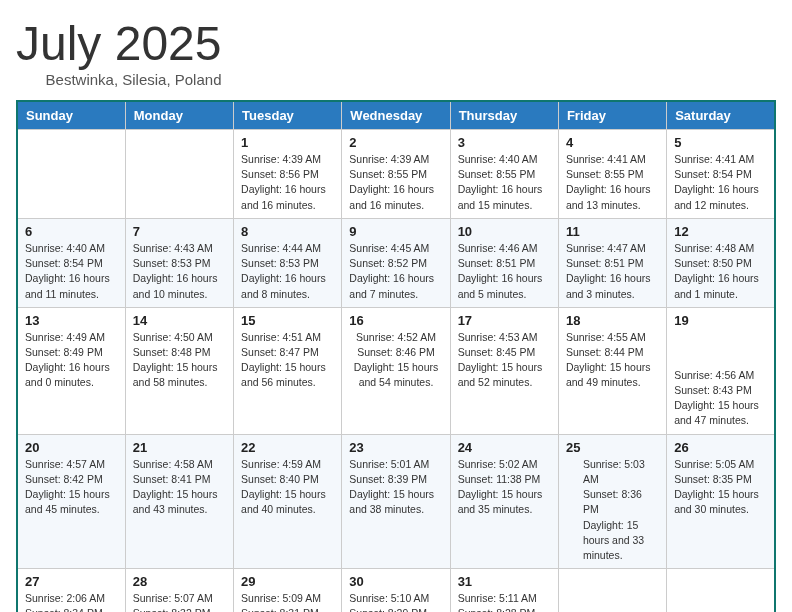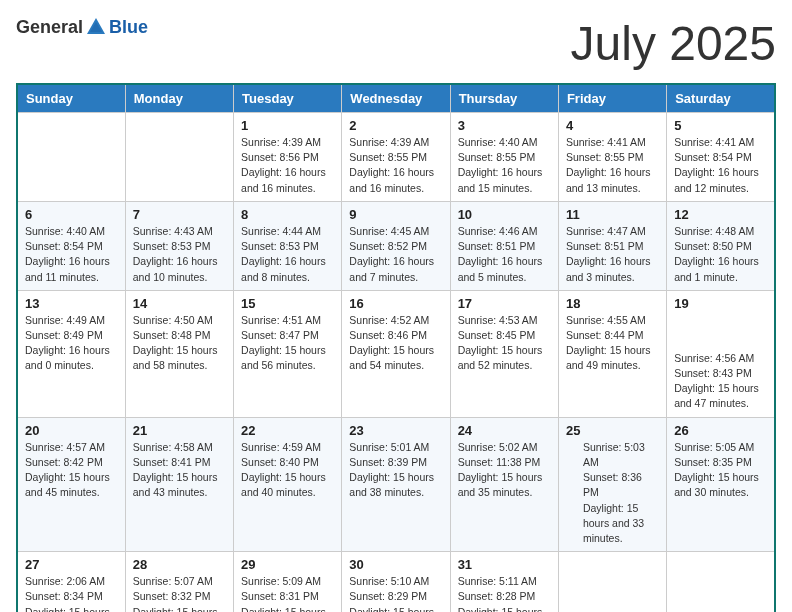--- a/index.html
+++ b/index.html
@@ -85,30 +85,23 @@
       background: #f9f9f9;
     }
     tr:nth-child(odd) td { background-color: #ffffff; }
     tr:nth-child(even) td { background-color: #f4f8fc; }
     .header-row th { background-color: #2a7abf !important; }
   </style>
 </head>
 <body>
 
 <div class="header">
-  <div class="logo">
-    <span class="logo-text-general">General</span>
-    <svg class="logo-icon" viewBox="0 0 22 22">
-      <polygon points="11,2 20,18 2,18" fill="#2a7abf"></polygon>
-      <polygon points="11,6 17,16 5,16" fill="#1a5fa8" opacity="0.5"></polygon>
-    </svg>
-    <span class="logo-text-blue">Blue</span>
-  </div>
   <div class="title-block">
     <div class="month-title">July 2025</div>
+    <div class="location-title">Bestwinka, Silesia, Poland</div>
   </div>
 </div>
 
 <table class="calendar">
   <thead>
     <tr class="header-row">
     <th>Sunday</th>
         <th>Monday</th>
         <th>Tuesday</th>
         <th>Wednesday</th>
@@ -210,21 +203,21 @@
 Daylight: 15 hours and 58 minutes.</div>
         </td>
         <td>
           <span class="day-num">15</span>
           <div class="day-info" style="white-space: pre-line;">Sunrise: 4:51 AM
 Sunset: 8:47 PM
 Daylight: 15 hours and 56 minutes.</div>
         </td>
         <td>
           <span class="day-num">16</span>
-          <div class="day-info" style="white-space: pre-line;">Sunrise: 4:52 AM
+          <div class="day-info" style="white-space: pre-line; text-align: center;">Sunrise: 4:52 AM
 Sunset: 8:46 PM
 Daylight: 15 hours and 54 minutes.</div>
         </td>
         <td>
           <span class="day-num">17</span>
           <div class="day-info" style="white-space: pre-line;">Sunrise: 4:53 AM
 Sunset: 8:45 PM
 Daylight: 15 hours and 52 minutes.</div>
         </td>
         <td>

